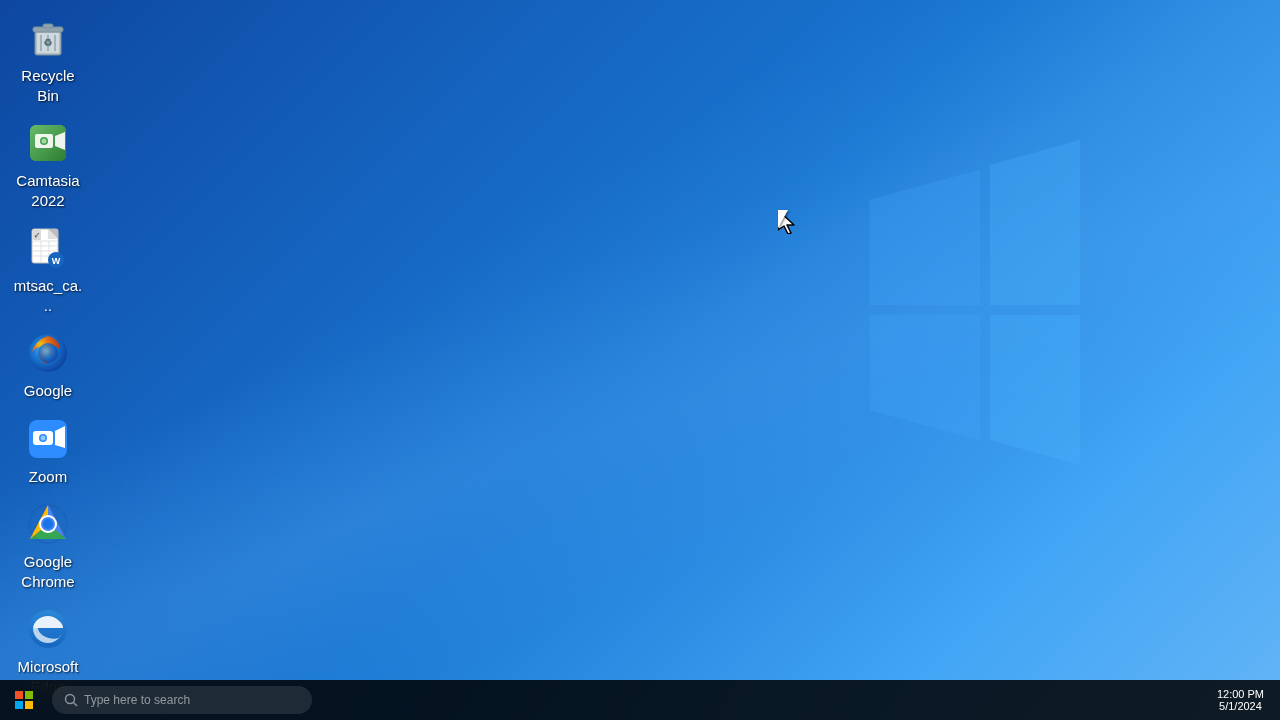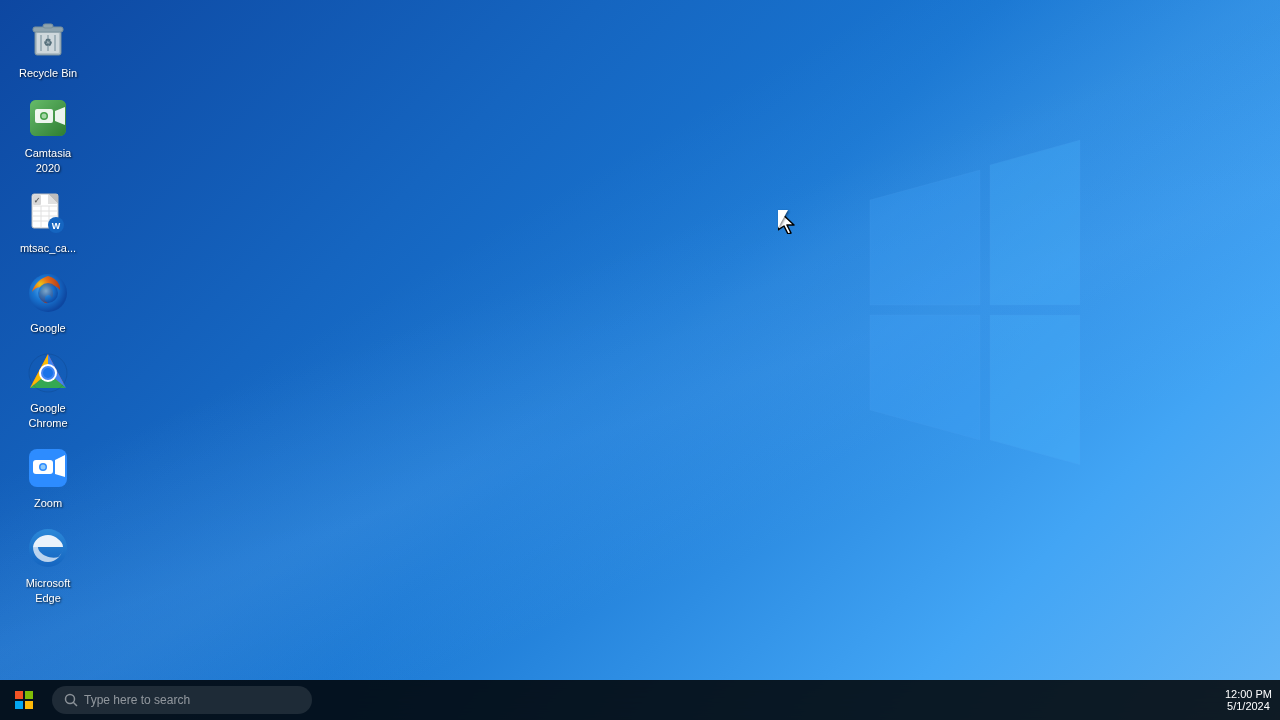--- a/index.html
+++ b/index.html
@@ -77,21 +77,21 @@
       height: 48px;
       display: flex;
       align-items: center;
       justify-content: center;
       margin-bottom: 4px;
       position: relative;
     }
 
     .icon-label {
       color: white;
-      font-size: 11px;
+      font-size: 15px;
       text-align: center;
       text-shadow: 1px 1px 2px rgba(0,0,0,0.8);
       line-height: 1.3;
       max-width: 72px;
       word-wrap: break-word;
     }
 
     
     .taskbar {
       position: absolute;
@@ -154,20 +154,21 @@
       color: rgba(255,255,255,0.6);
       font-size: 12px;
       cursor: pointer;
     }
 
     .taskbar-right {
       margin-left: auto;
       display: flex;
       align-items: flex-start;
       gap: 4px;
+      padding-right: 8px;
       color: white;
       font-size: 11px;
     }
 
     .taskbar-time {
       color: white;
       font-size: 11px;
       text-align: center;
       padding: 0 8px;
       cursor: pointer;
@@ -225,21 +226,21 @@
               <stop offset="100%" stop-color="#2e7d32"></stop>
             </linearGradient>
           </defs>
 
           <rect x="8" y="12" width="18" height="14" rx="2" fill="white" opacity="0.9"></rect>
           <polygon points="28,14 38,10 38,28 28,24" fill="white" opacity="0.9"></polygon>
           <circle cx="17" cy="19" r="4" fill="#43a047"></circle>
           <circle cx="17" cy="19" r="2.5" fill="#a5d6a7"></circle>
         </svg>
       </div>
-      <span class="icon-label">Camtasia 2020</span>
+      <span class="icon-label">Camtasia 2022</span>
     </div>
 
 
     <div class="desktop-icon">
       <div class="icon-image">
         <svg width="42" height="42" viewBox="0 0 42 42" xmlns="http://www.w3.org/2000/svg">
 
           <rect x="5" y="2" width="26" height="34" rx="2" fill="white" stroke="#bdbdbd" stroke-width="1"></rect>
 
           <polygon points="21,2 31,2 31,12" fill="#bdbdbd"></polygon>
@@ -284,20 +285,34 @@
 
           <circle cx="21" cy="21" r="10" fill="url(#ff_globe)" opacity="0.8"></circle>
         </svg>
       </div>
       <span class="icon-label">Google</span>
     </div>
 
     <div class="desktop-icon">
       <div class="icon-image">
         <svg width="42" height="42" viewBox="0 0 42 42" xmlns="http://www.w3.org/2000/svg">
+          <rect x="2" y="2" width="38" height="38" rx="8" fill="#2D8CFF"></rect>
+
+          <rect x="6" y="13" width="20" height="14" rx="3" fill="white"></rect>
+          <polygon points="28,13 38,8 38,30 28,27" fill="white"></polygon>
+          <circle cx="16" cy="20" r="4" fill="#2D8CFF"></circle>
+          <circle cx="16" cy="20" r="2.5" fill="#90caf9"></circle>
+        </svg>
+      </div>
+      <span class="icon-label">Zoom</span>
+    </div>
+
+    <div class="desktop-icon">
+      <div class="icon-image">
+        <svg width="42" height="42" viewBox="0 0 42 42" xmlns="http://www.w3.org/2000/svg">
           <defs>
             <clipPath id="chrome_circle">
               <circle cx="21" cy="21" r="19"></circle>
             </clipPath>
           </defs>
 
           <path d="M21 2 L39 36 L3 36 Z" fill="#ea4335" clip-path="url(#chrome_circle)"></path>
 
           <path d="M21 2 L39 36 L21 21 Z" fill="#4285f4"></path>
 
@@ -307,34 +322,20 @@
 
           <circle cx="21" cy="21" r="9" fill="white"></circle>
 
           <circle cx="21" cy="21" r="7" fill="#4285f4"></circle>
           <circle cx="21" cy="21" r="5" fill="#1a73e8"></circle>
 
           <circle cx="21" cy="21" r="19" fill="none" stroke="rgba(0,0,0,0.1)" stroke-width="1"></circle>
         </svg>
       </div>
       <span class="icon-label">Google Chrome</span>
-    </div>
-
-    <div class="desktop-icon">
-      <div class="icon-image">
-        <svg width="42" height="42" viewBox="0 0 42 42" xmlns="http://www.w3.org/2000/svg">
-          <rect x="2" y="2" width="38" height="38" rx="8" fill="#2D8CFF"></rect>
-
-          <rect x="6" y="13" width="20" height="14" rx="3" fill="white"></rect>
-          <polygon points="28,13 38,8 38,30 28,27" fill="white"></polygon>
-          <circle cx="16" cy="20" r="4" fill="#2D8CFF"></circle>
-          <circle cx="16" cy="20" r="2.5" fill="#90caf9"></circle>
-        </svg>
-      </div>
-      <span class="icon-label">Zoom</span>
     </div>
 
     <div class="desktop-icon">
       <div class="icon-image">
         <svg width="42" height="42" viewBox="0 0 42 42" xmlns="http://www.w3.org/2000/svg">
           <defs>
             <linearGradient id="edge_grad" x1="0" y1="0" x2="0" y2="1">
               <stop offset="0%" stop-color="#2b88d8"></stop>
               <stop offset="100%" stop-color="#1565c0"></stop>
             </linearGradient>

